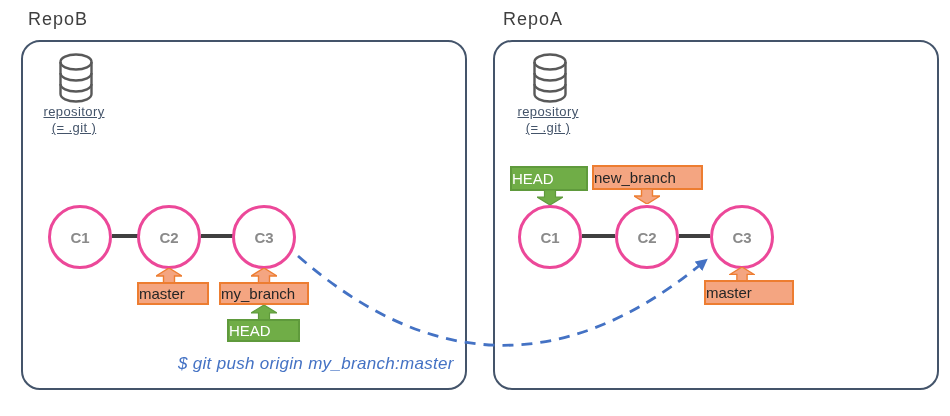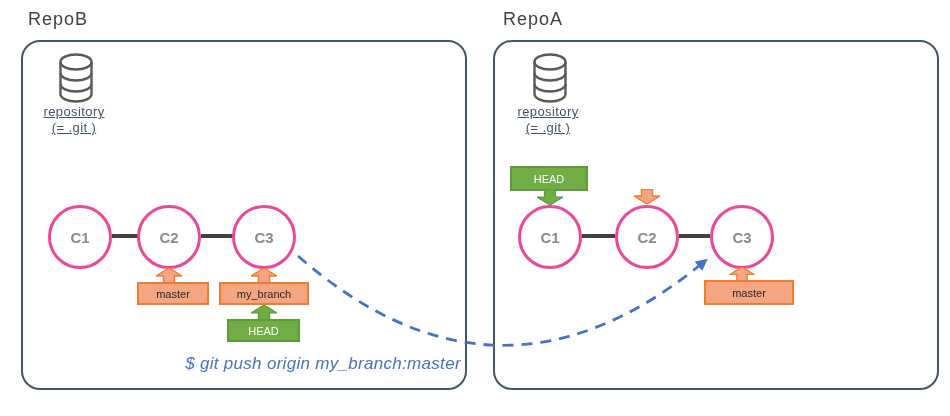--- a/index.html
+++ b/index.html
@@ -21,29 +21,29 @@
   }
   .repo-label div{text-decoration:underline;}
   .commit{
     position:absolute;width:64px;height:64px;box-sizing:border-box;
     border:3px solid #ec4899;border-radius:50%;background:#ffffff;
     display:flex;align-items:center;justify-content:center;
     color:#8a8a8a;font-size:15px;font-weight:bold;
   }
   .connector{position:absolute;height:4px;background:#404040;}
   .tag{
-    position:absolute;box-sizing:border-box;display:flex;align-items:center;justify-content:center;
-    font-size:11px;
+    position:absolute;box-sizing:border-box;display:flex;align-items:center;justify-content:flex-start;
+    font-size:15px;
   }
   .tag.orange{background:#f4a581;border:2px solid #ed7d31;color:#262626;}
   .tag.green{background:#70ad47;border:2px solid #5f9a3c;color:#ffffff;}
   .block-arrow{position:absolute;display:block;}
   .command{
     position:absolute;font-size:17px;font-style:italic;color:#4472c4;
-    text-align:center;letter-spacing:0.3px;
+    letter-spacing:0.3px;
   }
   .push-arrow-overlay{position:absolute;left:0;top:0;z-index:6;pointer-events:none;}
 </style>
 </head>
 <body>
 
 <div class="canvas">
 
   <div class="repo-title" style="left:28px">RepoB</div>
   <div class="repo-title" style="left:503px">RepoA</div>
@@ -114,20 +114,23 @@
       <div>(= .git )</div>
     </div>
 
     <div class="tag green" style="left:15px;top:124px;width:78px;height:25px">
       <span>HEAD</span>
     </div>
     <svg class="block-arrow" style="left:42px;top:148px" width="26" height="15" viewBox="0 0 26 15">
       <polygon points="13,15 0,7 7.5,7 7.5,0 18.5,0 18.5,7 26,7" fill="#70ad47" stroke="#5f9a3c" stroke-width="1.2"></polygon>
     </svg>
 
+    <div class="tag orange" style="left:97px;top:123px;width:111px;height:25px">
+      <span>new_branch</span>
+    </div>
     <svg class="block-arrow" style="left:139px;top:147px" width="26" height="15" viewBox="0 0 26 15">
       <polygon points="13,15 0,7 7.5,7 7.5,0 18.5,0 18.5,7 26,7" fill="#f4a581" stroke="#ed7d31" stroke-width="1.4"></polygon>
     </svg>
 
     <div class="connector" style="left:87px;top:192px;width:33px"></div>
     <div class="connector" style="left:184px;top:192px;width:31px"></div>
     <div class="commit" style="left:23px;top:163px">
       <span>C1</span>
     </div>
     <div class="commit" style="left:120px;top:163px">

